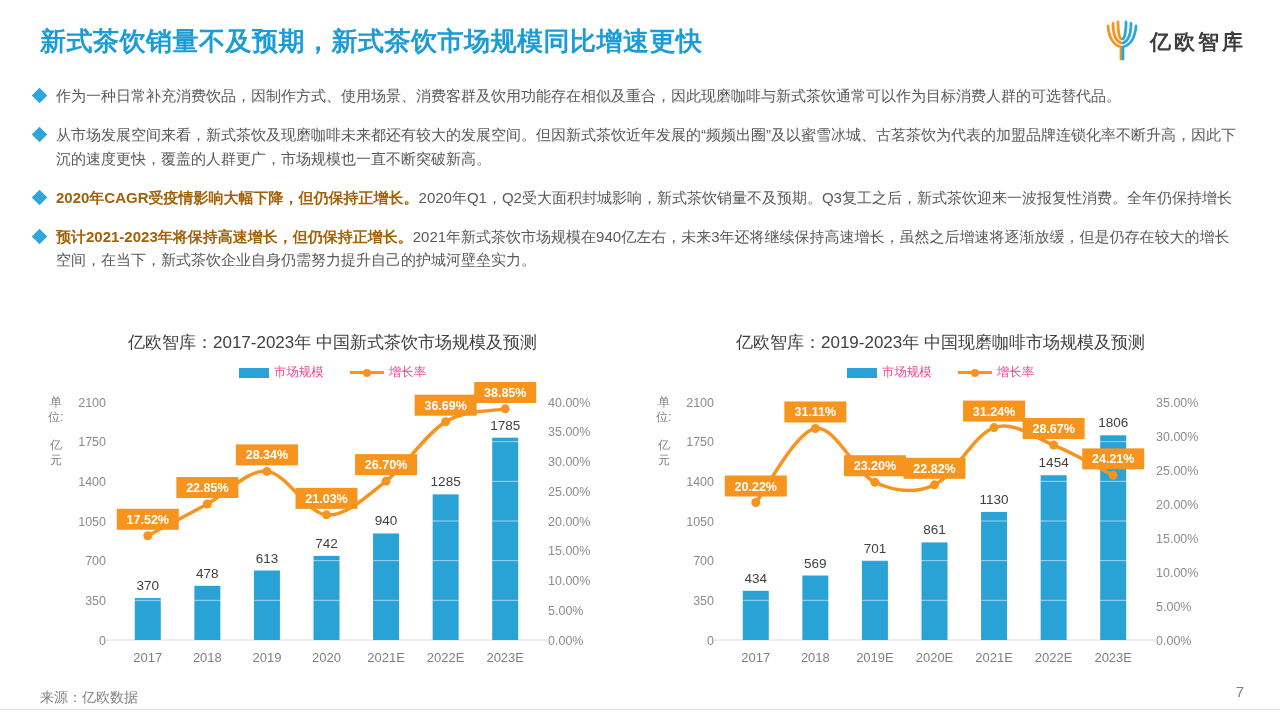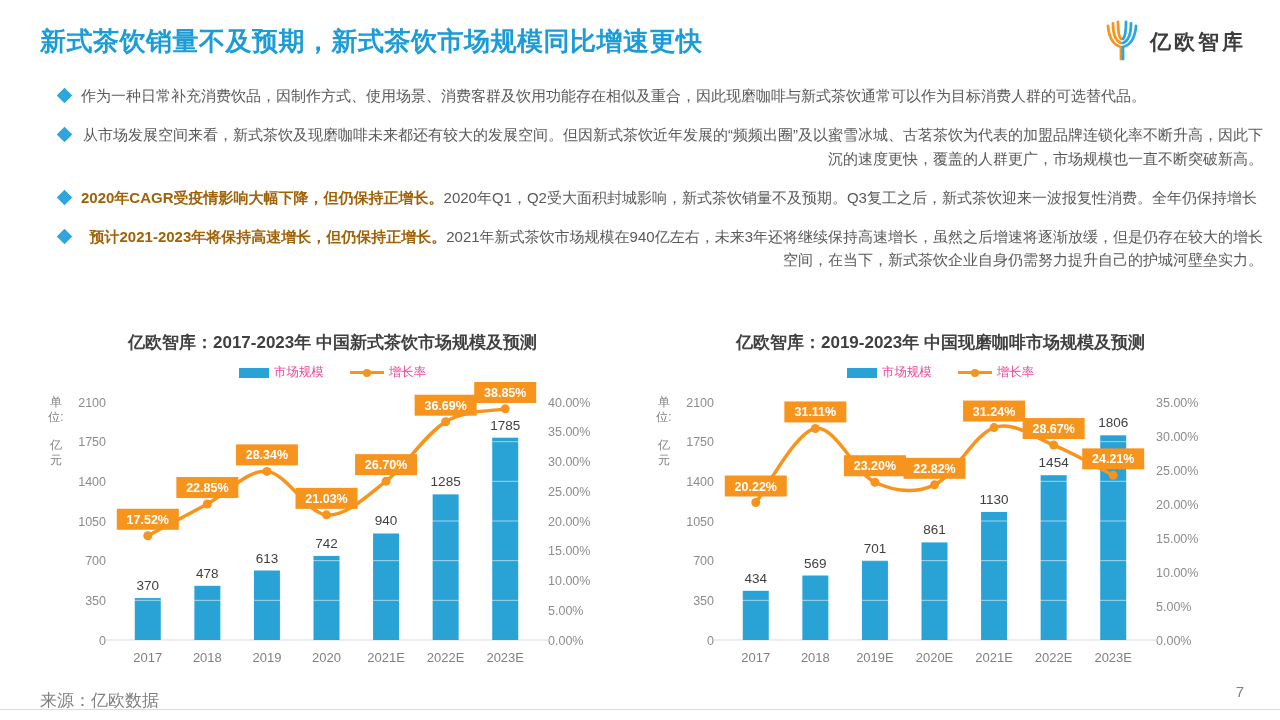--- a/index.html
+++ b/index.html
@@ -10,49 +10,49 @@
     font-family: "Liberation Sans", "DejaVu Sans", sans-serif;
     overflow: hidden;
   }
   .header-title {
     position: absolute; left: 40px; top: 24px;
     font-size: 26px; font-weight: bold; color: #1b9cd6; letter-spacing: 0.5px;
   }
   .logo { position: absolute; right: 34px; top: 19px; display: flex; align-items: center; gap: 9px; }
   .logo-text { font-size: 21px; font-weight: bold; color: #3d3d3d; letter-spacing: 3px; }
 
-  .bullets { position: absolute; left: 57px; top: 84px; width: 1206px; text-align: right; }
+  .bullets { position: absolute; left: 32px; top: 84px; width: 1206px; }
   .bullet { display: flex; margin-bottom: 16px; font-size: 15px; line-height: 1.55; color: #595959; }
   .diamond {
     flex: none; width: 11px; height: 11px; background: #2fa6db;
     transform: rotate(45deg); margin: 6px 11px 0 2px;
   }
   .bullet .lead { font-weight: bold; color: #a16207; }
 
   .chart { position: absolute; top: 331px; width: 585px; }
   #chart0 { left: 40px; }
   #chart1 { left: 648px; }
-  .chart-title { text-align: center; font-size: 17px; font-weight: bold; color: #404040; margin-bottom: 10px; }
+  .chart-title { text-align: center; font-size: 17px; font-weight: normal; color: #404040; margin-bottom: 10px; }
   .legend { display: flex; justify-content: center; align-items: center; gap: 26px; font-size: 12.5px; color: #ec4899; margin-bottom: 1px; }
   .lg-item { display: flex; align-items: center; }
   .lg-swatch { width: 30px; height: 10px; background: #29a3d5; display: inline-block; margin-right: 5px; }
   .lg-line { width: 34px; height: 3px; background: #f7941e; display: inline-block; position: relative; margin-right: 5px; }
   .lg-line::after {
     content: ""; position: absolute; left: 13px; top: -2.5px;
     width: 8px; height: 8px; border-radius: 50%; background: #f7941e;
   }
   .unit {
     position: absolute; left: 7px; top: 64px; width: 18px;
     font-size: 12px; color: #808080; line-height: 15px; text-align: center;
   }
   .unit .gap { height: 13px; }
   svg.plot { display: block; }
   svg text { font-family: "Liberation Sans", "DejaVu Sans", sans-serif; }
 
-  .source { position: absolute; top: 689px; font-size: 17px; color: #808080; }
+  .source { position: absolute; top: 689px; font-size: 14px; color: #808080; }
   #src0 { left: 40px; }
   #src1 { left: 650px; margin-top: 40px; }
   .pageno { position: absolute; top: 683px; right: 36px; font-size: 15px; color: #808080; }
   .bottom-line { position: absolute; top: 709px; left: 0; right: 0; height: 1px; background: #dcdcdc; }
 </style>
 </head>
 <body>
 
 <div class="header-title">新式茶饮销量不及预期，新式茶饮市场规模同比增速更快</div>
 

